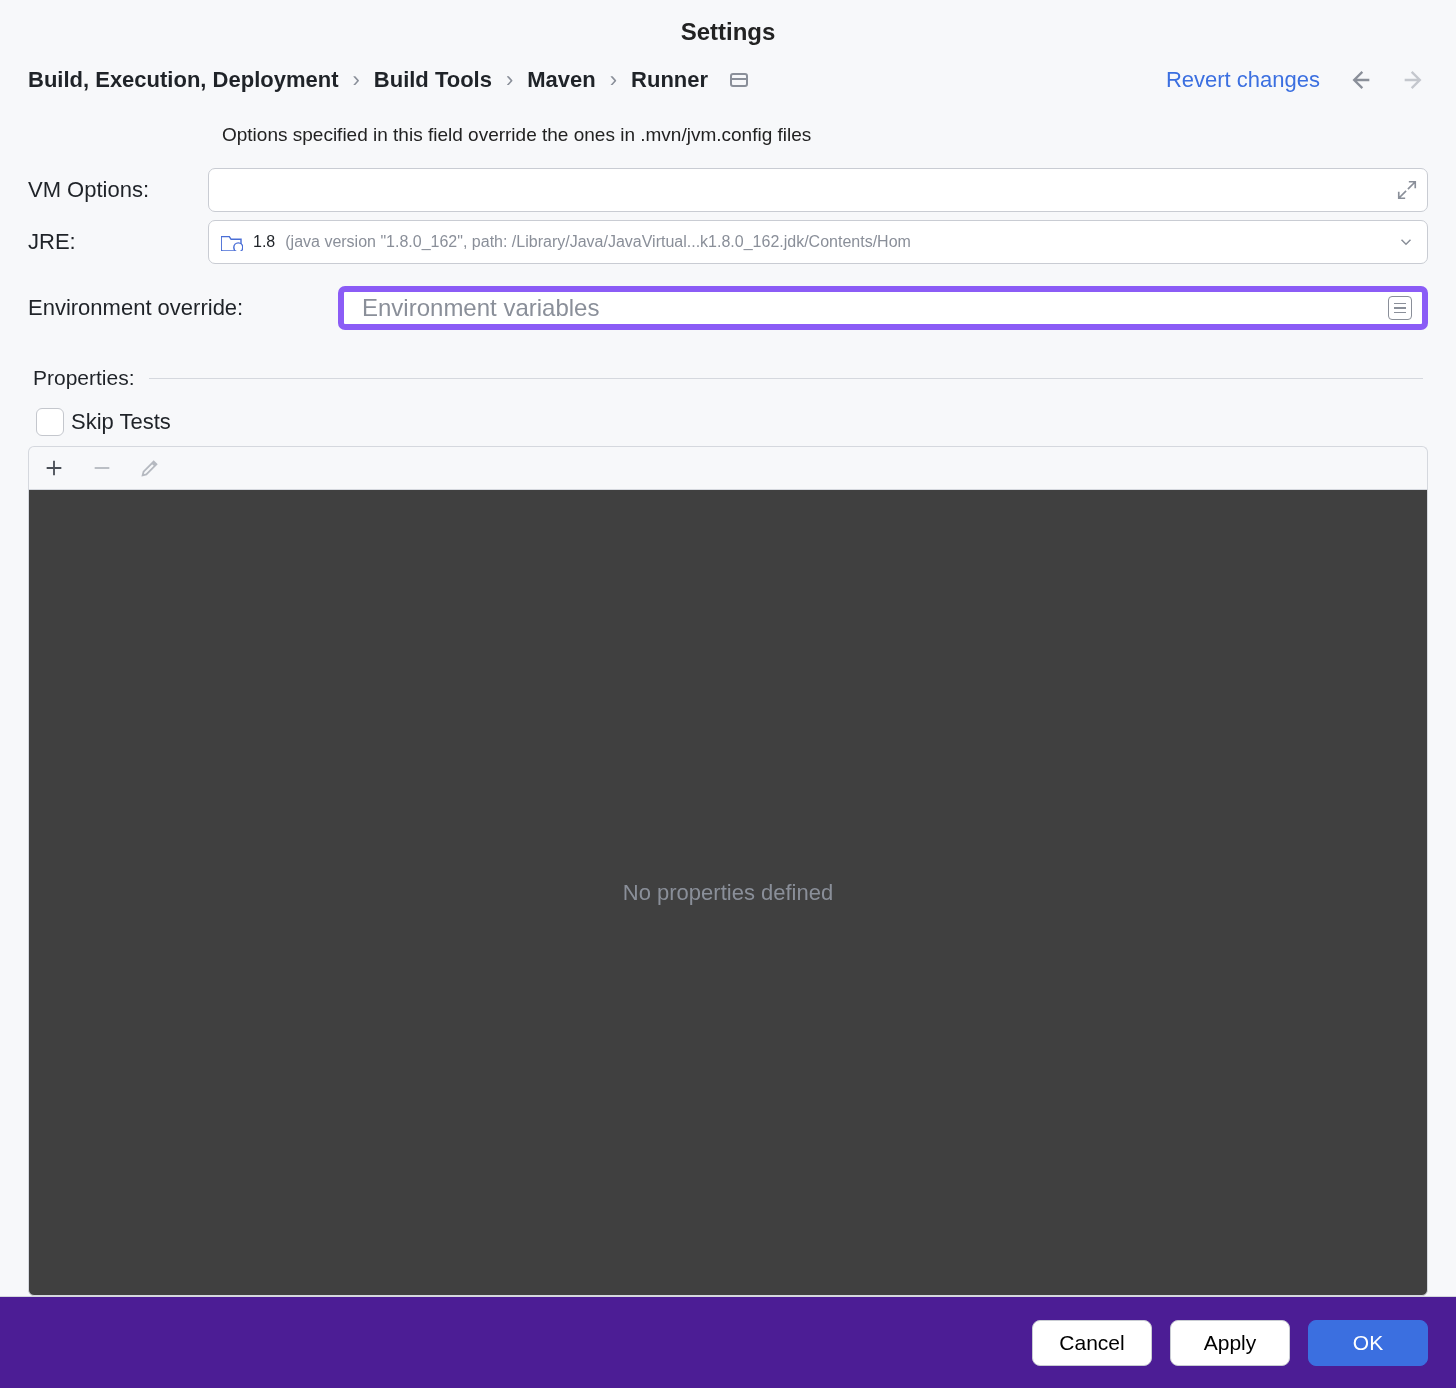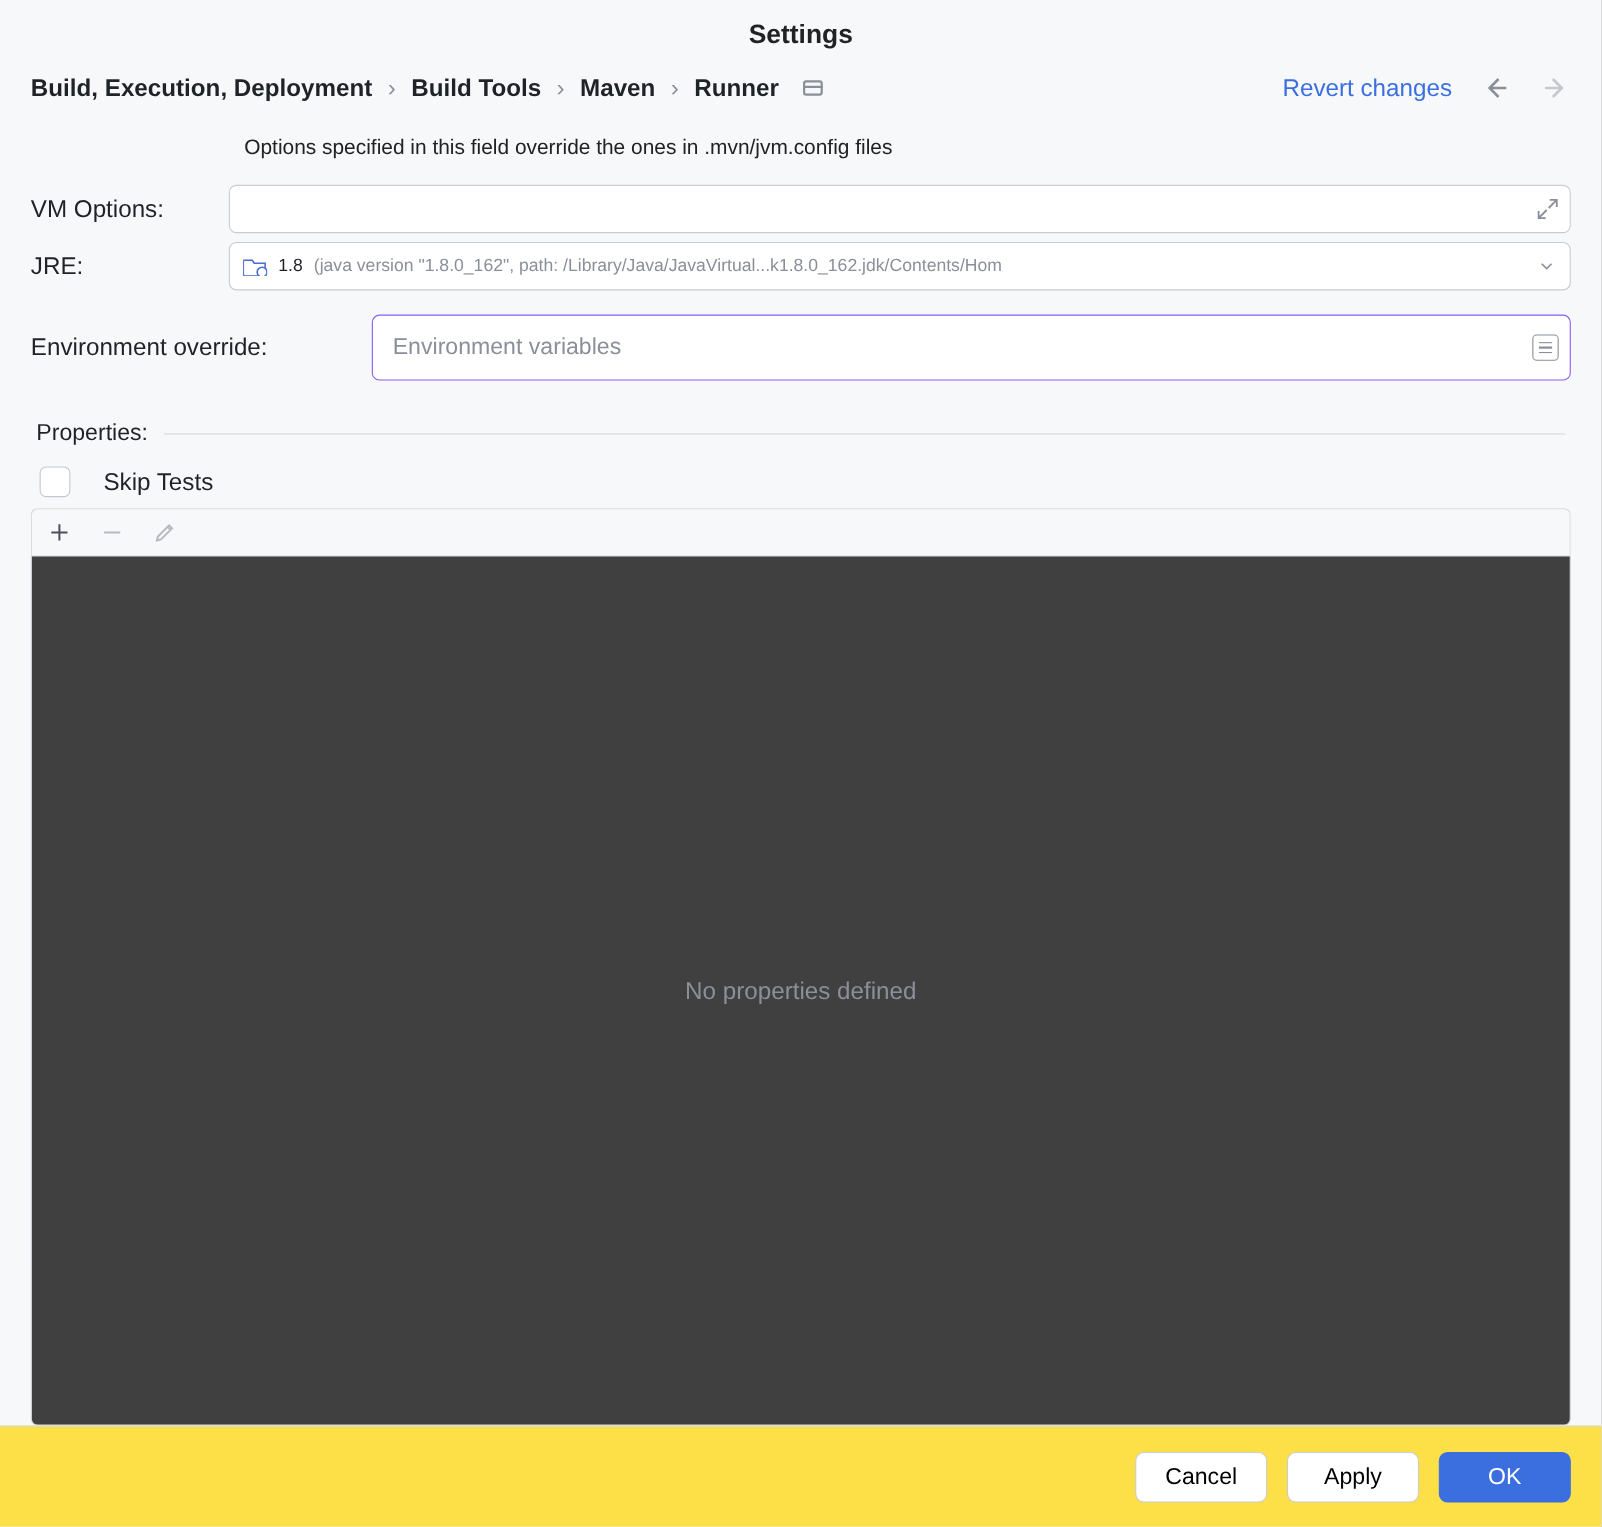--- a/index.html
+++ b/index.html
@@ -109,46 +109,46 @@
     font-size: 16px;
     overflow: hidden; white-space: nowrap;
   }
   .jre-folder { width: 22px; height: 18px; flex: none; }
   .jre-version { font-weight: 500; }
   .jre-detail { color: #8a8f99; flex: 1; overflow: hidden; text-overflow: ellipsis; }
   .jre-caret { width: 18px; height: 18px; stroke: #8a8f99; stroke-width: 2; fill: none; flex: none; }
 
   .env-field {
     display: flex; align-items: center;
-    width: 100%; height: 60px;
-    background: #fff;
-    border: 1px solid #8b5cf6;
+    width: 100%; height: 44px;
+    background: #fff;
+    border: 6px solid #8b5cf6;
     border-radius: 7px;
     padding: 0 10px 0 18px;
-    font-size: 21px;
+    font-size: 24px;
     color: #8a8f99;
   }
   .env-expand {
     margin-left: auto;
     width: 24px; height: 24px;
     border: 1.5px solid #8a8f99;
     border-radius: 4px;
     display: flex; flex-direction: column; justify-content: center; align-items: center; gap: 3px;
     flex: none;
   }
   .env-expand span { display: block; width: 12px; height: 1.5px; background: #8a8f99; }
 
   .section-title-row {
     display: flex; align-items: center; gap: 14px;
     margin: 14px 5px 18px;
   }
   .section-title { font-size: 21px; }
   .section-line { flex: 1; height: 1px; background: #d5d8de; }
 
-  .skip-row { display: flex; align-items: center; gap: 30px; margin: 0 0 10px 8px; }
+  .skip-row { display: flex; align-items: center; gap: 7px; margin: 0 0 10px 8px; }
   .skip-chk {
     width: 28px; height: 28px;
     border: 1.5px solid #c4c7cd;
     border-radius: 6px;
     background: #fff;
   }
 
   .toolbar {
     display: flex; align-items: center; gap: 26px;
     padding: 10px 14px;
@@ -170,21 +170,21 @@
     display: flex; align-items: center; justify-content: center;
     color: #8a8f99; font-size: 22px;
     min-height: 300px;
   }
 
   .footer {
     height: 92px;
     border-top: 1px solid #d5d8de;
     display: flex; align-items: center; justify-content: flex-end;
     gap: 18px; padding: 0 28px;
-    background: #fde047;
+    background: #4c1d95;
   }
   .btn {
     min-width: 120px; height: 46px;
     padding: 0 26px;
     border: 1px solid #c9ccd3;
     border-radius: 8px;
     background: #fff;
     font-size: 21px;
     cursor: pointer;
   }

